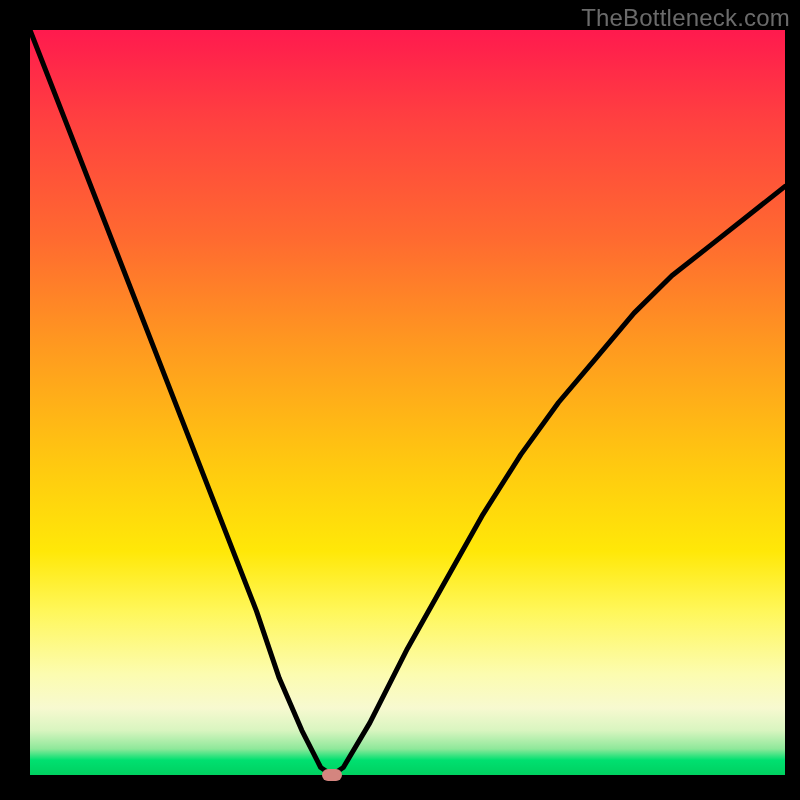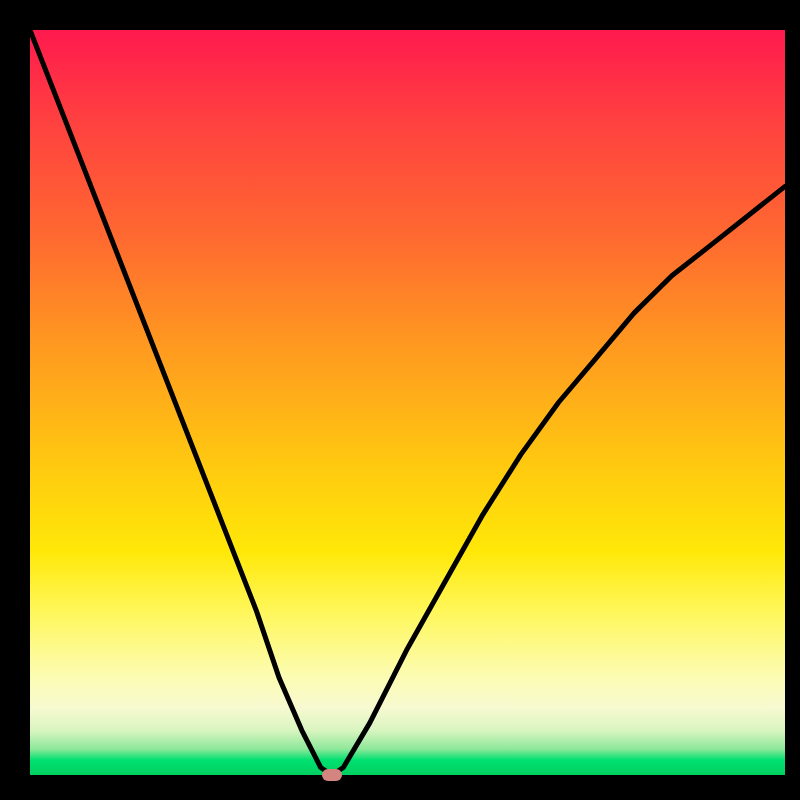--- a/index.html
+++ b/index.html
@@ -63,20 +63,21 @@
     border-radius: 6px / 6px;
     background: #d4857f;
     transform: translate(-50%, -50%);
   }
 </style>
 </head>
 <body>
 
 <div class="stage">
 
+  <div class="watermark">TheBottleneck.com</div>
 
   <div class="plot-area">
     <svg class="curve" viewBox="0 0 755 745" preserveAspectRatio="none">
       <path fill="none" stroke="#000000" stroke-width="5" stroke-linecap="round" stroke-linejoin="round" d="M0.0 0.0 L37.8 96.9 L75.5 193.7 L113.3 290.6 L151.0 387.4 L188.8 484.3 L226.5 581.1 L249.2 648.1 L271.8 700.3 L290.7 737.5 L302.0 745.0 L313.3 737.5 L339.8 692.9 L377.5 618.4 L415.3 551.3 L453.0 484.3 L490.8 424.6 L528.5 372.5 L566.3 327.8 L604.0 283.1 L641.8 245.8 L679.5 216.1 L717.3 186.3 L755.0 156.4"></path>
     </svg>
     <div class="marker" style="left:302px; top:745px;"></div>
   </div>
 
 </div>
 

